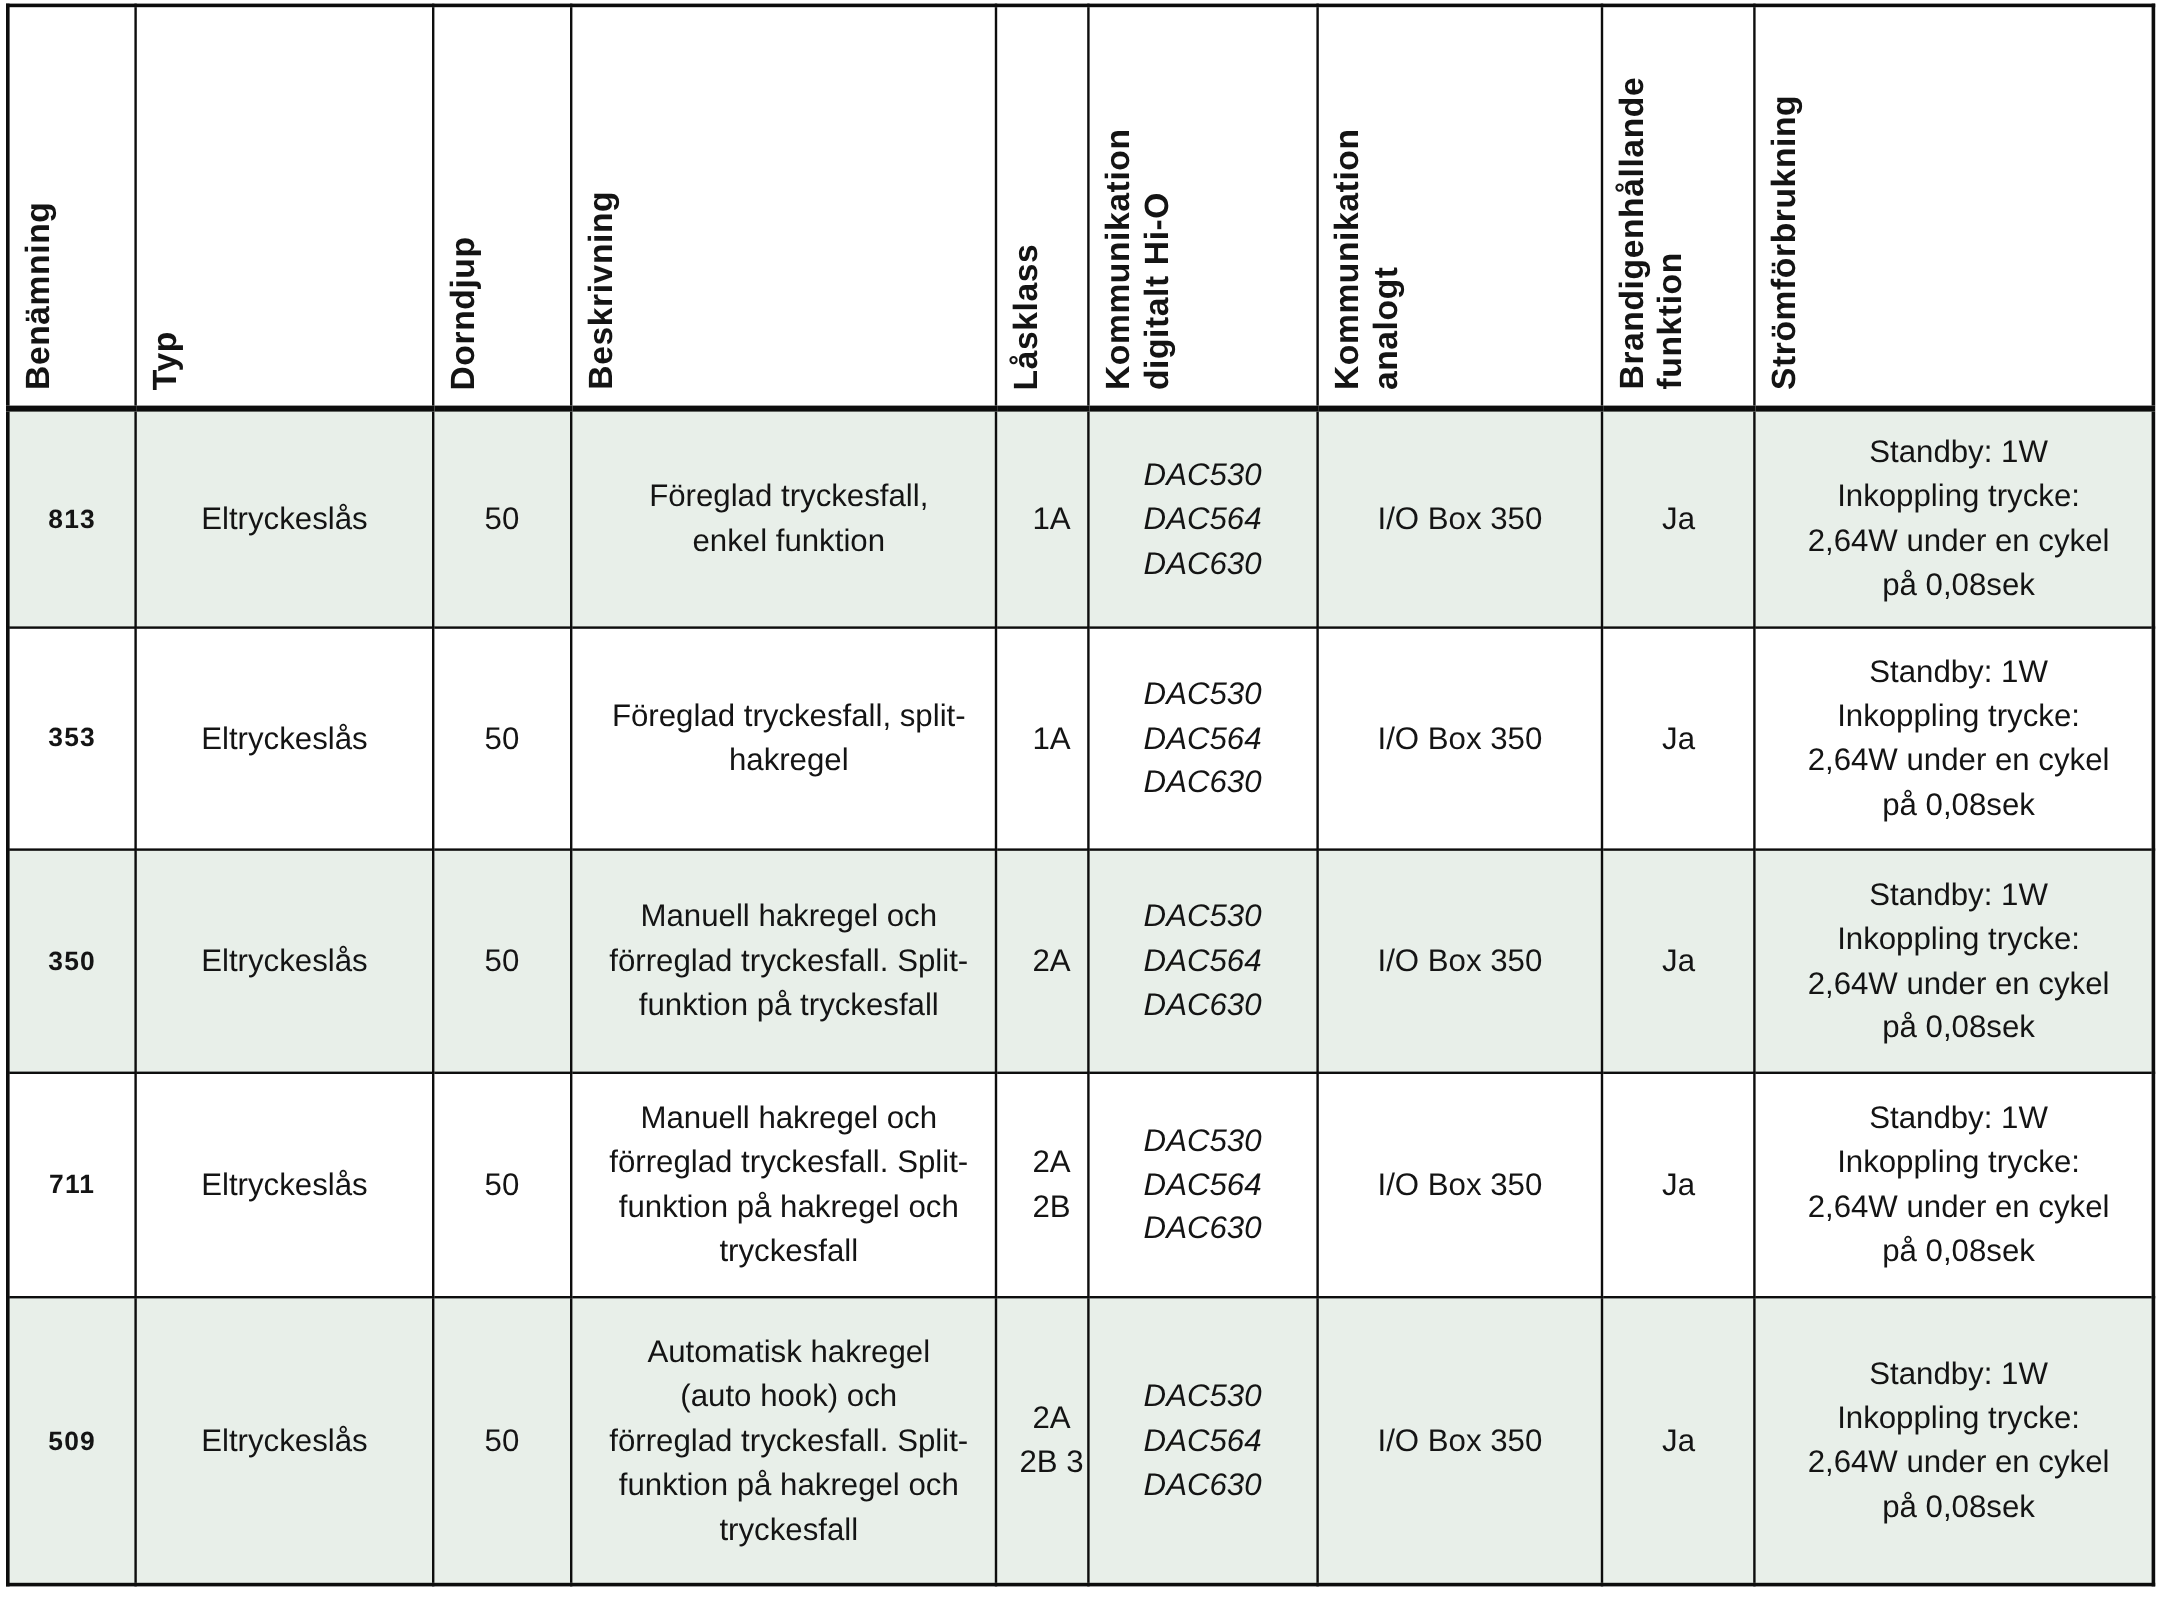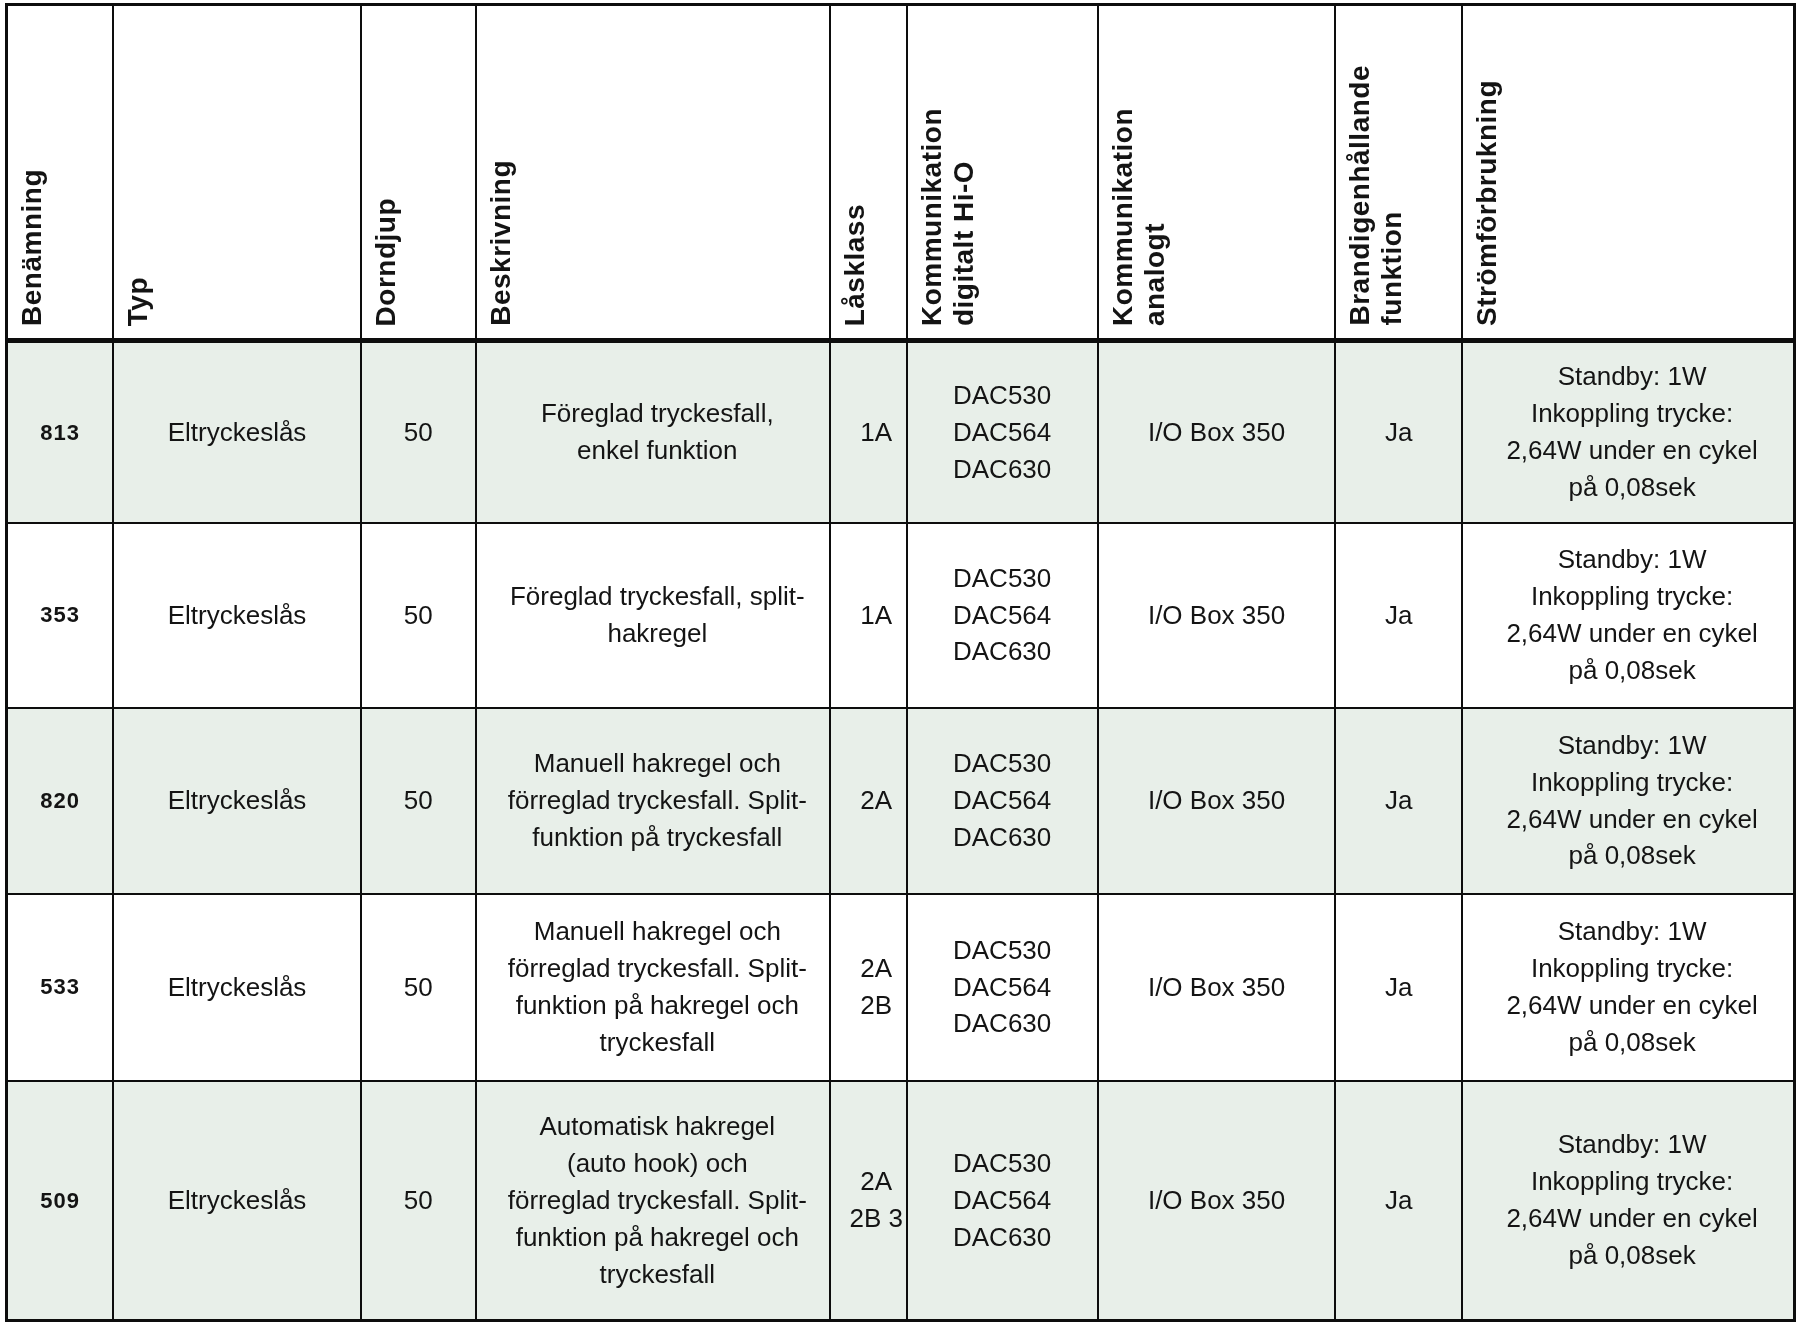--- a/index.html
+++ b/index.html
@@ -66,21 +66,21 @@
     font-size: 22px;
     letter-spacing: 1px;
   }
   td.c-desc {
     text-align: center;
     white-space: pre;
     padding-left: 9px;
     padding-right: 0;
   }
   td.c-las  { white-space: pre-line; padding-left: 16px; padding-right: 0; }
-  td.c-dig  { white-space: pre-line; }
+  td.c-dig  { white-space: pre-line; font-style: italic; }
   td.c-strom {
     text-align: center;
     white-space: pre-line;
     padding-left: 10px;
     padding-right: 2px;
   }
 </style>
 </head>
 <body>
 
@@ -142,39 +142,39 @@
 DAC564
 DAC630</td>
         <td class="c-ana">I/O Box 350</td>
         <td class="c-brand">Ja</td>
         <td class="c-strom">Standby: 1W
 Inkoppling trycke:
 2,64W under en cykel
 på 0,08sek</td>
       </tr>
       <tr class="alt">
-        <td class="c-ben">820</td>
+        <td class="c-ben">350</td>
         <td class="c-typ">Eltryckeslås</td>
         <td class="c-dorn">50</td>
         <td class="c-desc">Manuell hakregel och
 förreglad tryckesfall. Split-
 funktion på tryckesfall</td>
         <td class="c-las">2A</td>
         <td class="c-dig">DAC530
 DAC564
 DAC630</td>
         <td class="c-ana">I/O Box 350</td>
         <td class="c-brand">Ja</td>
         <td class="c-strom">Standby: 1W
 Inkoppling trycke:
 2,64W under en cykel
 på 0,08sek</td>
       </tr>
       <tr>
-        <td class="c-ben">533</td>
+        <td class="c-ben">711</td>
         <td class="c-typ">Eltryckeslås</td>
         <td class="c-dorn">50</td>
         <td class="c-desc">Manuell hakregel och
 förreglad tryckesfall. Split-
 funktion på hakregel och
 tryckesfall</td>
         <td class="c-las">2A
 2B</td>
         <td class="c-dig">DAC530
 DAC564

